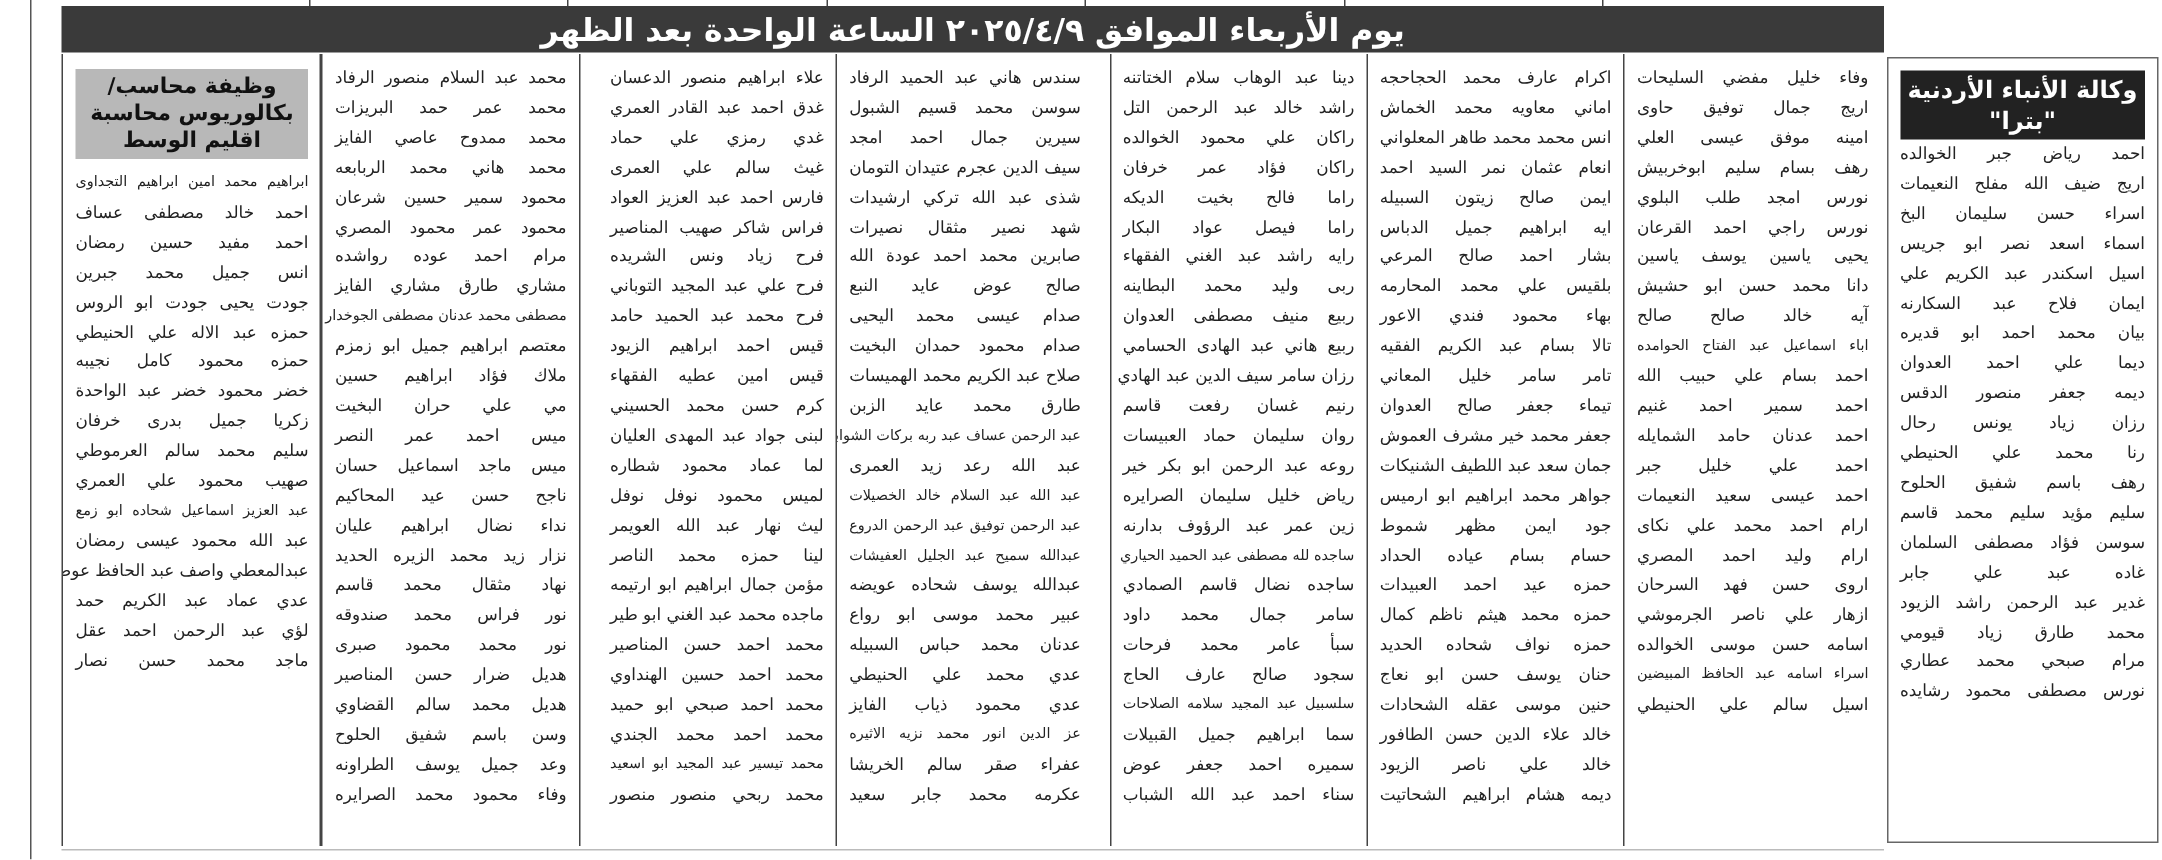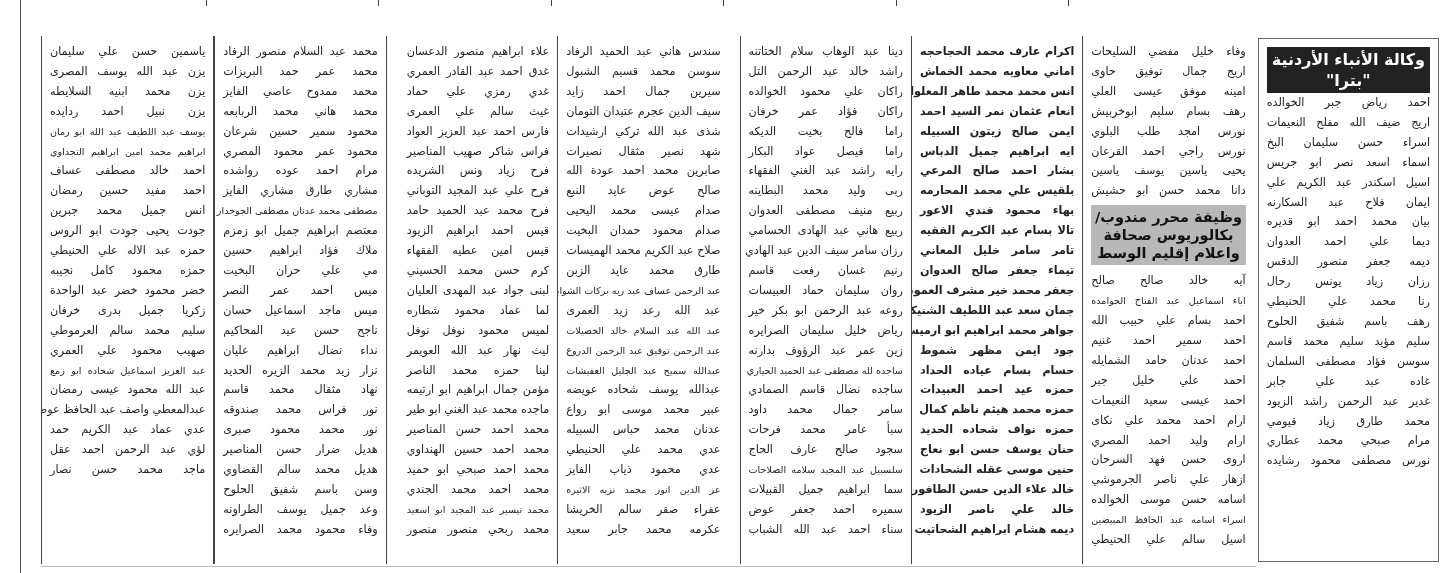--- a/index.html
+++ b/index.html
@@ -27,20 +27,23 @@
 <div class="page">
   <div class="top-ticks">
     <span style="left:185px"></span>
       <span style="left:357px"></span>
       <span style="left:530px"></span>
     <span style="left:702px"></span>
       <span style="left:875px"></span>
       <span style="left:1047px"></span>
   </div>
 
+  <div class="banner">
+    <span>يوم الأربعاء الموافق ٢٠٢٥/٤/٩ الساعة الواحدة بعد الظهر</span>
+  </div>
 
   <div class="columns">
 
     <div class="col lead" style="width:182px; margin-top:2px; height:524px;">
       <div class="hdr-dark">وكالة الأنباء الأردنية "بترا"</div>
       <div id="c0">
           <div class="name">احمد رياض جبر الخوالده</div>
           <div class="name">اريج ضيف الله مفلح النعيمات</div>
           <div class="name">اسراء حسن سليمان البخ</div>
           <div class="name">اسماء اسعد نصر ابو جريس</div>
@@ -66,40 +69,39 @@
       <div id="c1a">
           <div class="name">وفاء خليل مفضي السليحات</div>
           <div class="name">اريج جمال توفيق حاوى</div>
           <div class="name">امينه موفق عيسى العلي</div>
           <div class="name">رهف بسام سليم ابوخربيش</div>
           <div class="name">نورس امجد طلب البلوي</div>
           <div class="name">نورس راجي احمد القرعان</div>
           <div class="name">يحيى ياسين يوسف ياسين</div>
           <div class="name">دانا محمد حسن ابو حشيش</div>
         </div>
-      <div class="hdr-grey mid">وظيفة محرر مندوب/ بكالوريوس صحافة واعلام إقليم الوسط</div>
       <div id="c1b">
           <div class="name">آيه خالد صالح صالح</div>
           <div class="name tight">اباء اسماعيل عبد الفتاح الحوامده</div>
           <div class="name">احمد بسام علي حبيب الله</div>
           <div class="name">احمد سمير احمد غنيم</div>
           <div class="name">احمد عدنان حامد الشمايله</div>
           <div class="name">احمد علي خليل جبر</div>
           <div class="name">احمد عيسى سعيد النعيمات</div>
           <div class="name">ارام احمد محمد علي نكاى</div>
           <div class="name">ارام وليد احمد المصري</div>
           <div class="name">اروى حسن فهد السرحان</div>
           <div class="name">ازهار علي ناصر الجرموشي</div>
           <div class="name">اسامه حسن موسى الخوالده</div>
           <div class="name tight">اسراء اسامه عبد الحافظ المبيضين</div>
           <div class="name">اسيل سالم علي الحنيطي</div>
         </div>
     </div>
 
-    <div class="col" style="width:172px;font-weight:bold;">
+    <div class="col" style="width:172px;">
         <div id="c2">
           <div class="name">اكرام عارف محمد الحجاحجه</div>
           <div class="name">اماني معاويه محمد الخماش</div>
           <div class="name">انس محمد محمد طاهر المعلواني</div>
           <div class="name">انعام عثمان نمر السيد احمد</div>
           <div class="name">ايمن صالح زيتون السبيله</div>
           <div class="name">ايه ابراهيم جميل الدباس</div>
           <div class="name">بشار احمد صالح المرعي</div>
           <div class="name">بلقيس علي محمد المحارمه</div>
           <div class="name">بهاء محمود فندي الاعور</div>
@@ -147,21 +149,21 @@
           <div class="name tight">سلسبيل عبد المجيد سلامه الصلاحات</div>
           <div class="name">سما ابراهيم جميل القبيلات</div>
           <div class="name">سميره احمد جعفر عوض</div>
           <div class="name">سناء احمد عبد الله الشباب</div>
         </div>
       </div>
     <div class="col" style="width:172px;">
         <div id="c4">
           <div class="name">سندس هاني عبد الحميد الرفاد</div>
           <div class="name">سوسن محمد قسيم الشبول</div>
-          <div class="name">سيرين جمال احمد زايد</div>
+          <div class="name">سيرين جمال احمد امجد</div>
           <div class="name">سيف الدين عجرم عتيدان التومان</div>
           <div class="name">شذى عبد الله تركي ارشيدات</div>
           <div class="name">شهد نصير مثقال نصيرات</div>
           <div class="name">صابرين محمد احمد عودة الله</div>
           <div class="name">صالح عوض عايد النبع</div>
           <div class="name">صدام عيسى محمد اليحيى</div>
           <div class="name">صدام محمود حمدان البخيت</div>
           <div class="name">صلاح عبد الكريم محمد الهميسات</div>
           <div class="name">طارق محمد عايد الزبن</div>
           <div class="name tight">عبد الرحمن عساف عبد ربه بركات الشوابكه</div>
@@ -232,27 +234,21 @@
           <div class="name">نور محمد محمود صبرى</div>
           <div class="name">هديل ضرار حسن المناصير</div>
           <div class="name">هديل محمد سالم القضاوي</div>
           <div class="name">وسن باسم شفيق الحلوح</div>
           <div class="name">وعد جميل يوسف الطراونه</div>
           <div class="name">وفاء محمود محمد الصرايره</div>
         </div>
       </div>
 
     <div class="col first" style="width:174px;">
-      <div id="c7a">
-          <div class="name">ياسمين حسن علي سليمان</div>
-          <div class="name">يزن عبد الله يوسف المصرى</div>
-          <div class="name">يزن محمد ابنيه السلايطه</div>
-          <div class="name">يزن نبيل احمد ردايده</div>
-          <div class="name tight">يوسف عبد اللطيف عبد الله ابو رمان</div>
-        </div>
+      <div class="hdr-grey mid">وظيفة محاسب/بكالوريوس محاسبة اقليم الوسط</div>
       <div id="c7b">
           <div class="name tight">ابراهيم محمد امين ابراهيم التجداوى</div>
           <div class="name">احمد خالد مصطفى عساف</div>
           <div class="name">احمد مفيد حسين رمضان</div>
           <div class="name">انس جميل محمد جبرين</div>
           <div class="name">جودت يحيى جودت ابو الروس</div>
           <div class="name">حمزه عبد الاله علي الحنيطي</div>
           <div class="name">حمزه محمود كامل نجيبه</div>
           <div class="name">خضر محمود خضر عبد الواحدة</div>
           <div class="name">زكريا جميل بدرى خرفان</div>

